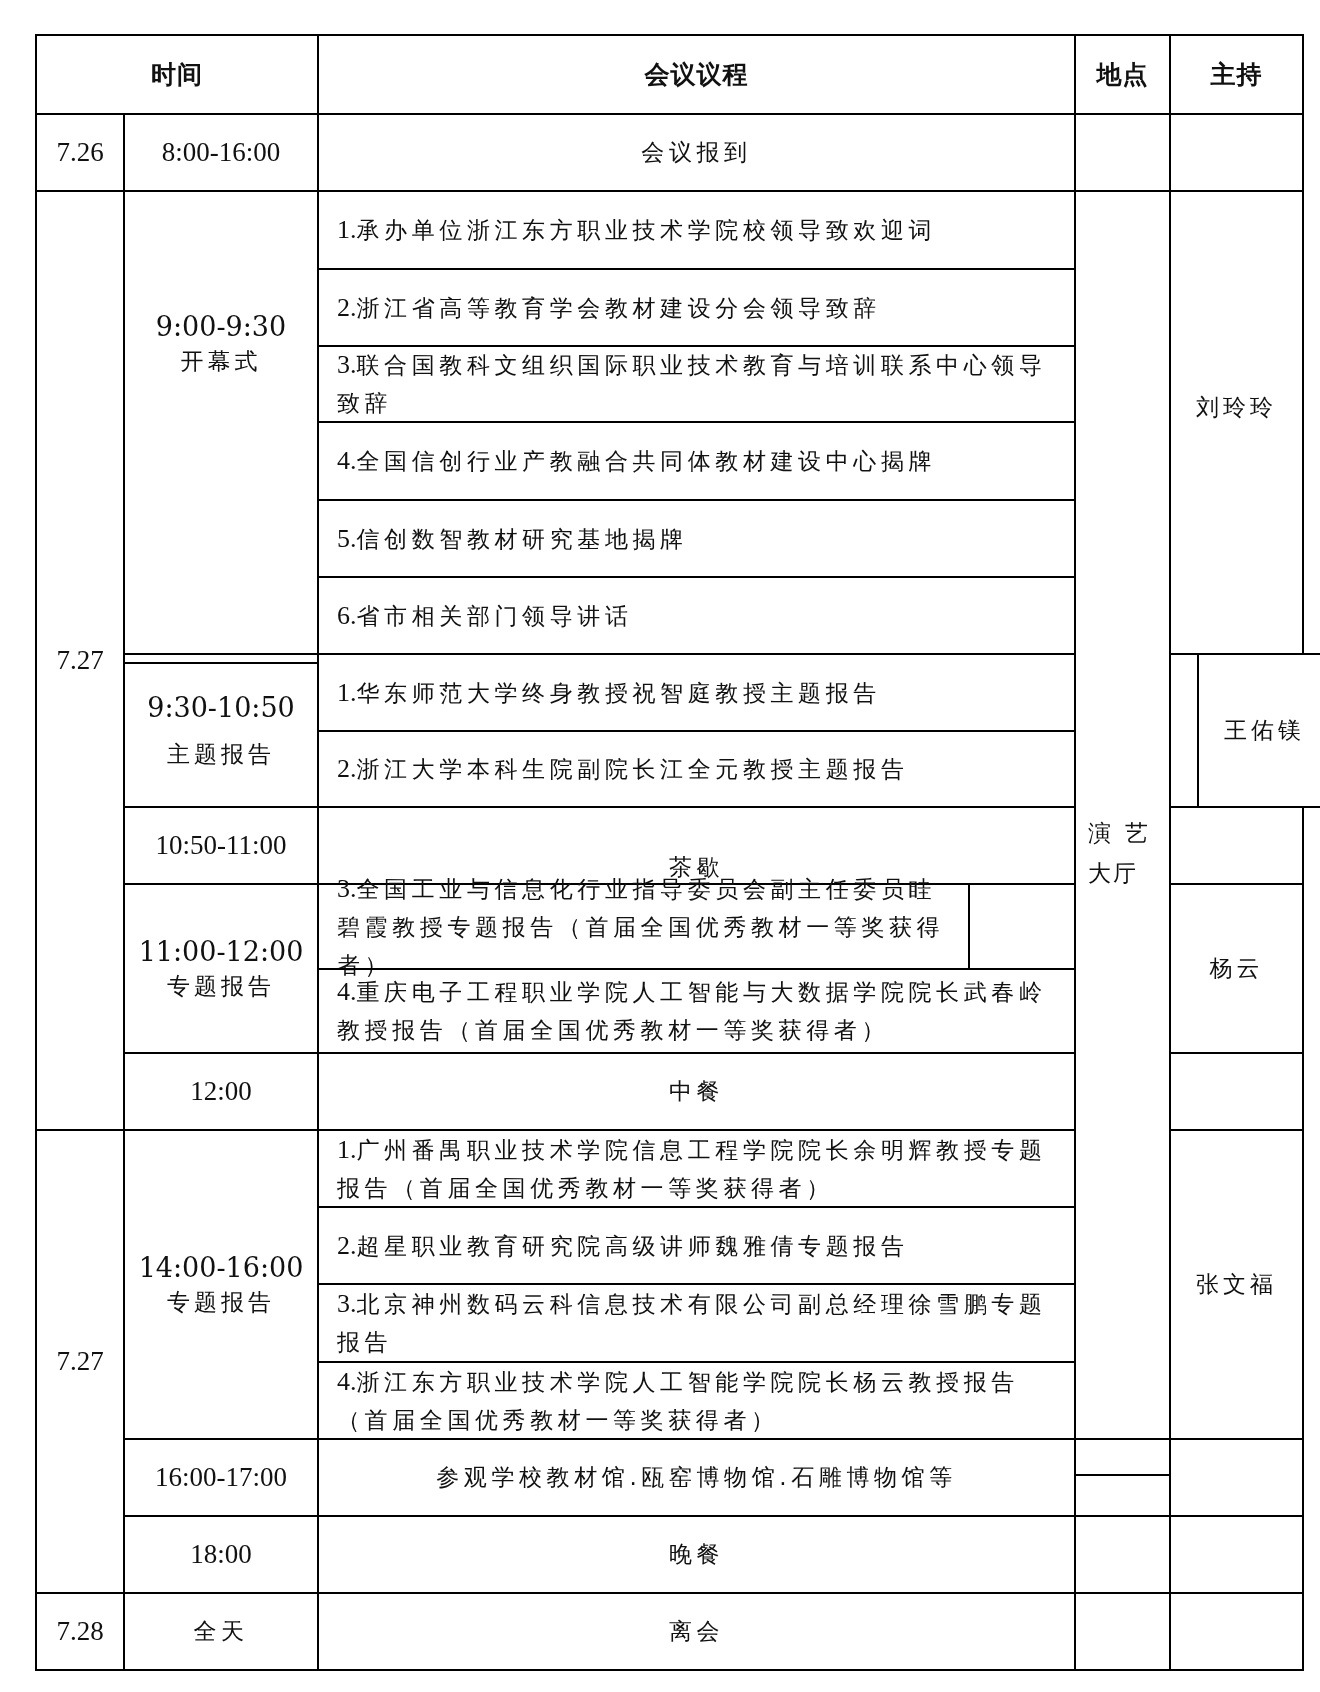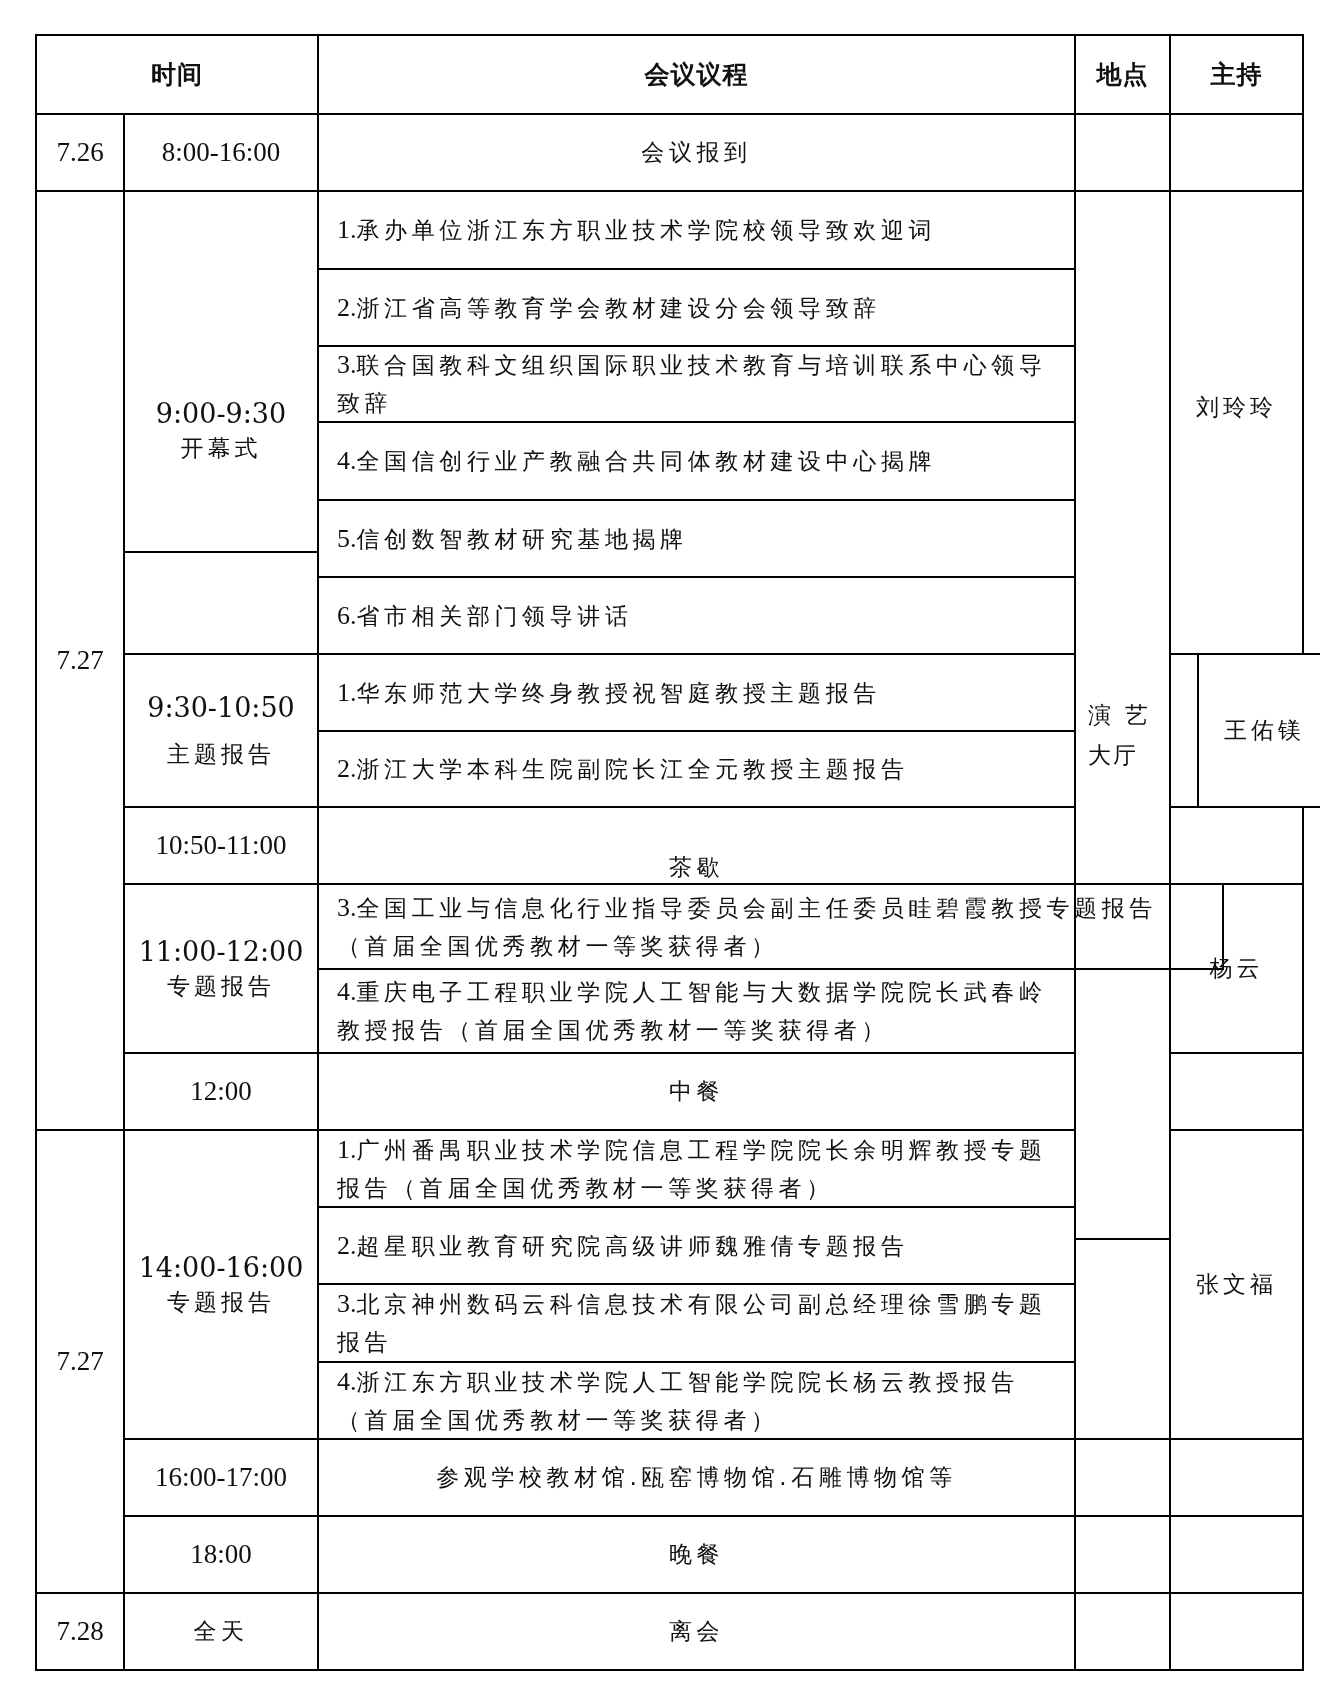--- a/index.html
+++ b/index.html
@@ -46,21 +46,21 @@
 <div class="cell center-txt" style="left:317px;top:113px;width:759px;height:79px;">
     <span>会议报到</span>
   </div>
 <div class="cell" style="left:1074px;top:113px;width:97px;height:79px;"></div>
 <div class="cell" style="left:1169px;top:113px;width:135px;height:79px;"></div>
 
 <div class="cell num" style="left:35px;top:190px;width:90px;height:941px;">
     <span>7.27</span>
   </div>
 
-<div class="cell time" style="left:123px;top:190px;width:196px;height:363px;justify-content:center;padding-top:118px;">
+<div class="cell time" style="left:123px;top:190px;width:196px;height:474px;justify-content:flex-start;padding-top:118px;">
   <span>9:00-9:30</span>
   <span class="lbl">开幕式</span>
 </div>
 <div class="cell item" style="left:317px;top:190px;width:759px;height:80px;">
     <span><span class="n">1.</span><span>承办单位浙江东方职业技术学院校领导致欢迎词</span></span>
   </div>
 <div class="cell item" style="left:317px;top:268px;width:759px;height:79px;">
     <span><span class="n">2.</span><span>浙江省高等教育学会教材建设分会领导致辞</span></span>
   </div>
 <div class="cell item" style="left:317px;top:345px;width:759px;height:78px;">
@@ -69,21 +69,21 @@
 <div class="cell item" style="left:317px;top:421px;width:759px;height:80px;">
     <span><span class="n">4.</span><span>全国信创行业产教融合共同体教材建设中心揭牌</span></span>
   </div>
 <div class="cell item" style="left:317px;top:499px;width:759px;height:79px;">
     <span><span class="n">5.</span><span>信创数智教材研究基地揭牌</span></span>
   </div>
 <div class="cell item" style="left:317px;top:576px;width:759px;height:79px;text-align:right;">
     <span><span class="n">6.</span><span>省市相关部门领导讲话</span></span>
   </div>
 
-<div class="cell venue" style="left:1074px;top:190px;width:97px;height:1050px;padding-top:0;padding-left:12px;">
+<div class="cell venue" style="left:1074px;top:190px;width:97px;height:1286px;padding-top:0;padding-left:12px;">
   <div style="margin-top:40px;">
     <span>演艺</span>
     <span class="v2">大厅</span>
   </div>
 </div>
 
 <div class="cell host" style="left:1169px;top:190px;width:135px;height:465px;align-items:flex-start;padding-top:200px;">
     <span>刘玲玲</span>
   </div>
 
@@ -106,21 +106,21 @@
   </div>
 <div class="cell center-txt" style="left:317px;top:806px;width:759px;height:79px;align-items:flex-end;">
     <span>茶歇</span>
   </div>
 <div class="cell" style="left:1169px;top:806px;width:135px;height:79px;"></div>
 
 <div class="cell time" style="left:123px;top:883px;width:196px;height:171px;">
   <span>11:00-12:00</span>
   <span class="lbl">专题报告</span>
 </div>
-<div class="cell item" style="left:317px;top:883px;width:907px;height:87px;">
+<div class="cell item" style="left:317px;top:883px;width:653px;height:87px;">
     <span><span class="n">3.</span><span>全国工业与信息化行业指导委员会副主任委员眭碧霞教授专题报告（首届全国优秀教材一等奖获得者）</span></span>
   </div>
 <div class="cell item" style="left:317px;top:968px;width:759px;height:86px;">
     <span><span class="n">4.</span><span>重庆电子工程职业学院人工智能与大数据学院院长武春岭教授报告（首届全国优秀教材一等奖获得者）</span></span>
   </div>
 <div class="cell host" style="left:1169px;top:883px;width:135px;height:171px;">
     <span>杨云</span>
   </div>
 
 <div class="cell num" style="left:123px;top:1052px;width:196px;height:79px;">

